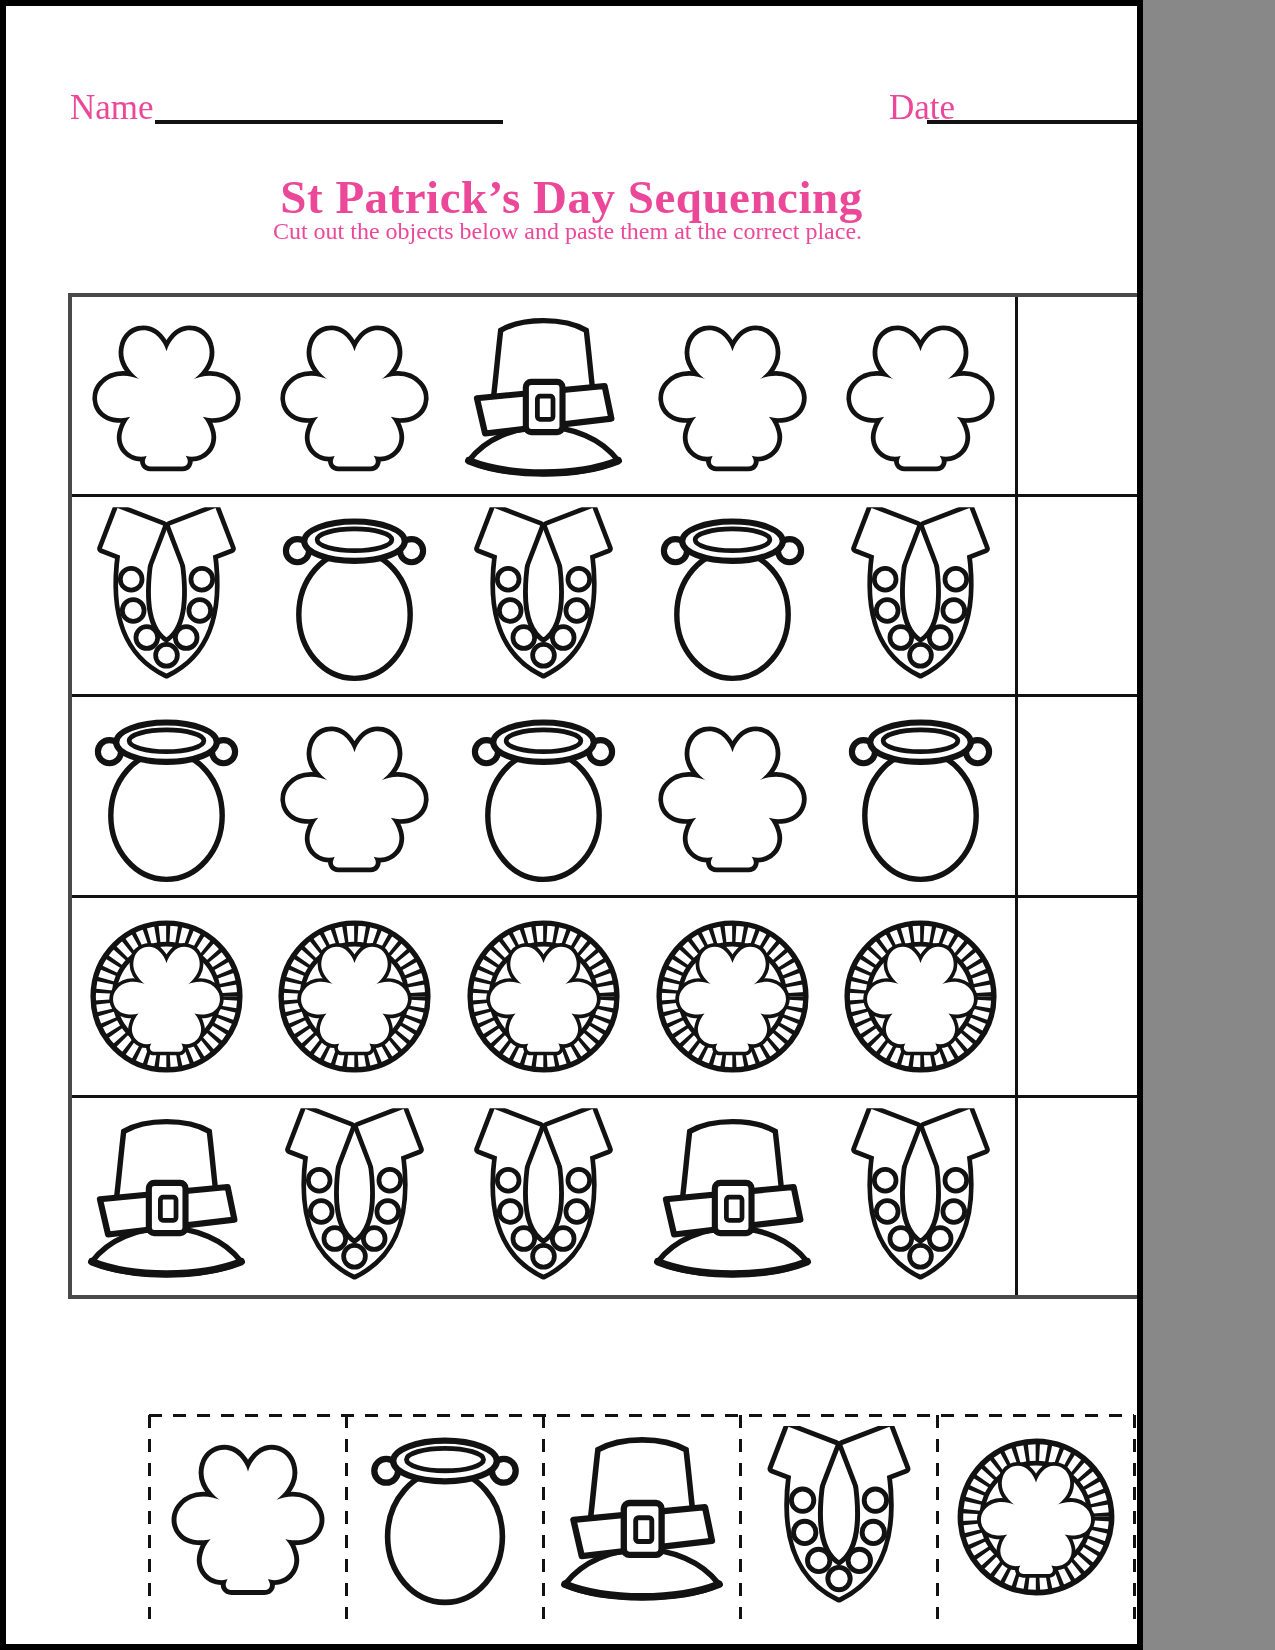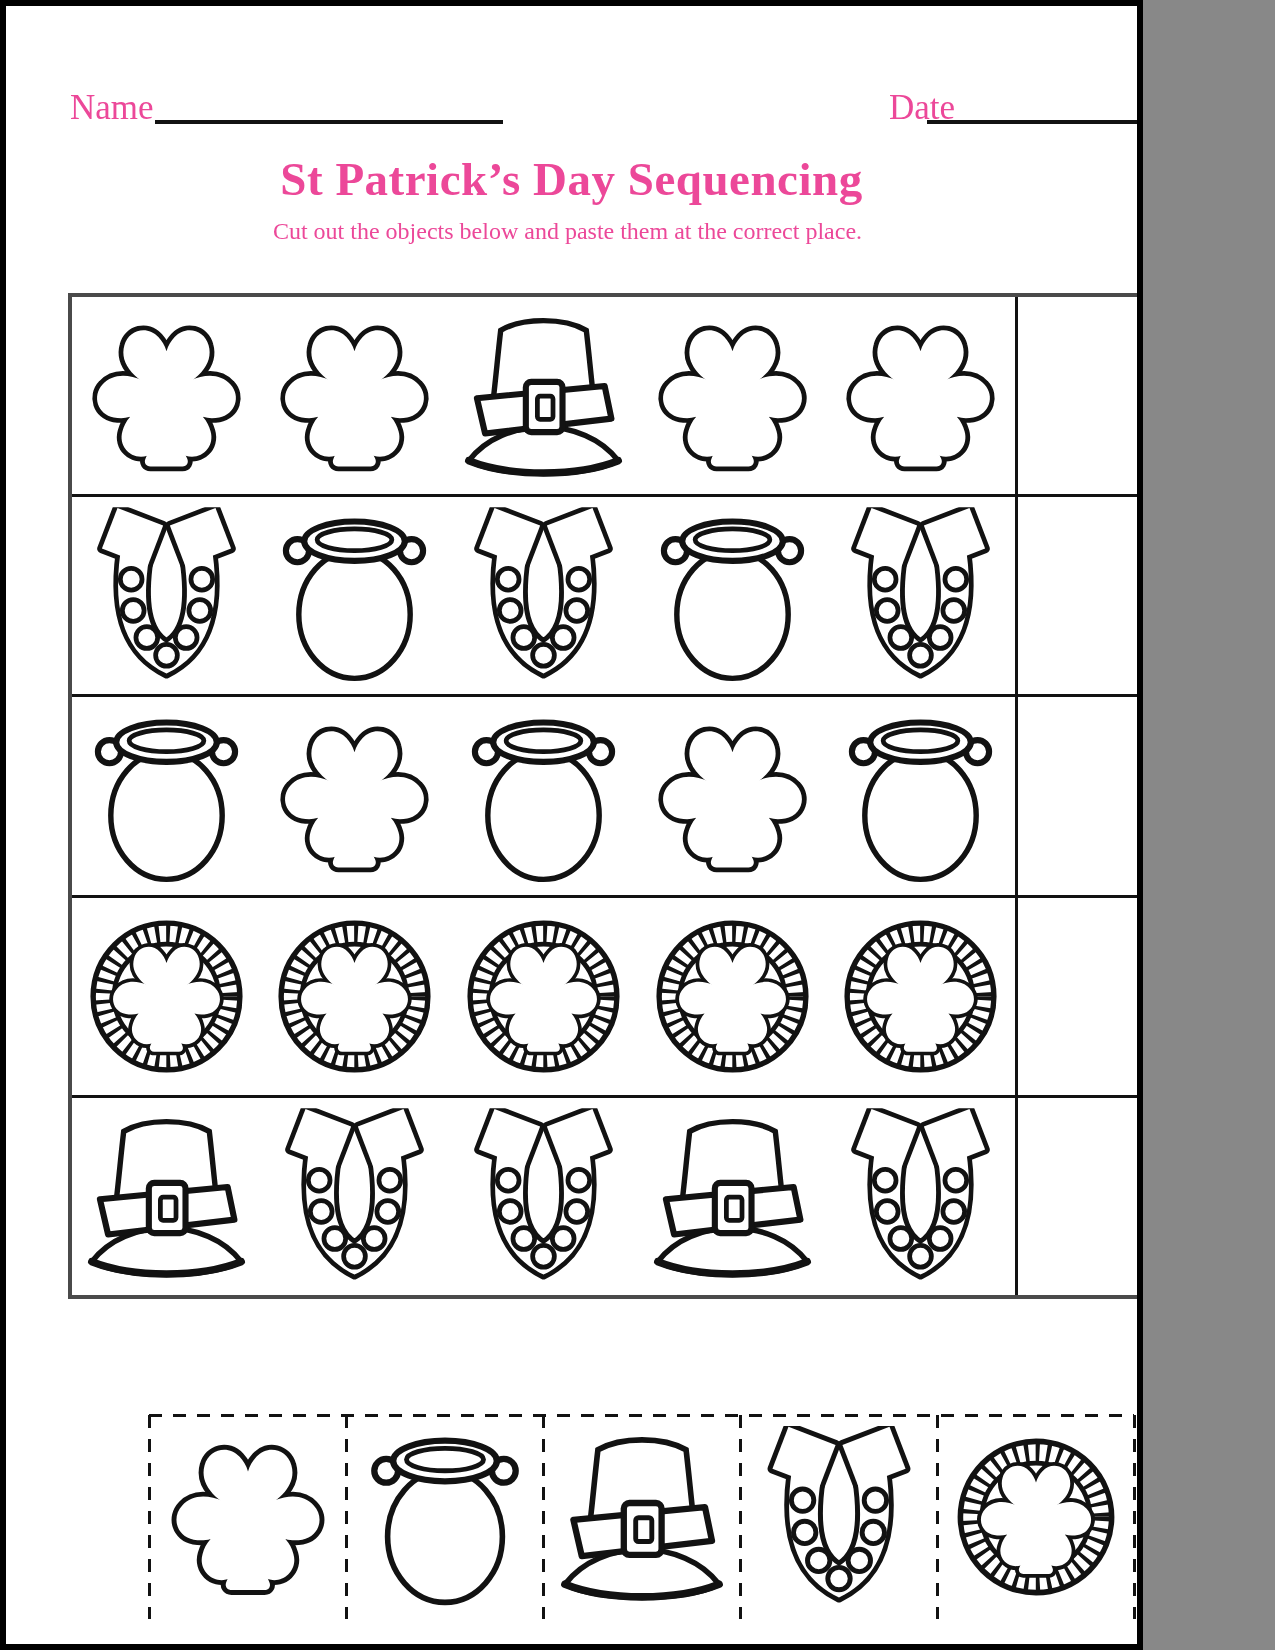--- a/index.html
+++ b/index.html
@@ -121,21 +121,21 @@
         <use href="#art-shamrock" transform="translate(13.8 15.4) scale(0.77)"></use>
       </symbol>
     </defs>
   </svg>
 
   <span class="name-label">Name</span>
   <div class="name-line blank-line"></div>
   <span class="date-label">Date</span>
   <div class="date-line blank-line"></div>
 
-  <h1 class="title" style="margin:0;">St Patrick’s Day Sequencing</h1>
+  <h1 class="title" style="margin:18px;">St Patrick’s Day Sequencing</h1>
   <p class="subtitle" style="margin:0;">Cut out the objects below and paste them at the correct place.</p>
 
   <div class="grid">
       <div class="seq-row">
         <div class="row-main">
           <div class="icon-cell">
             <svg class="icon-svg" viewBox="0 0 120 130" aria-hidden="true">
               <use href="#sym-shamrock"></use>
             </svg>
           </div>

